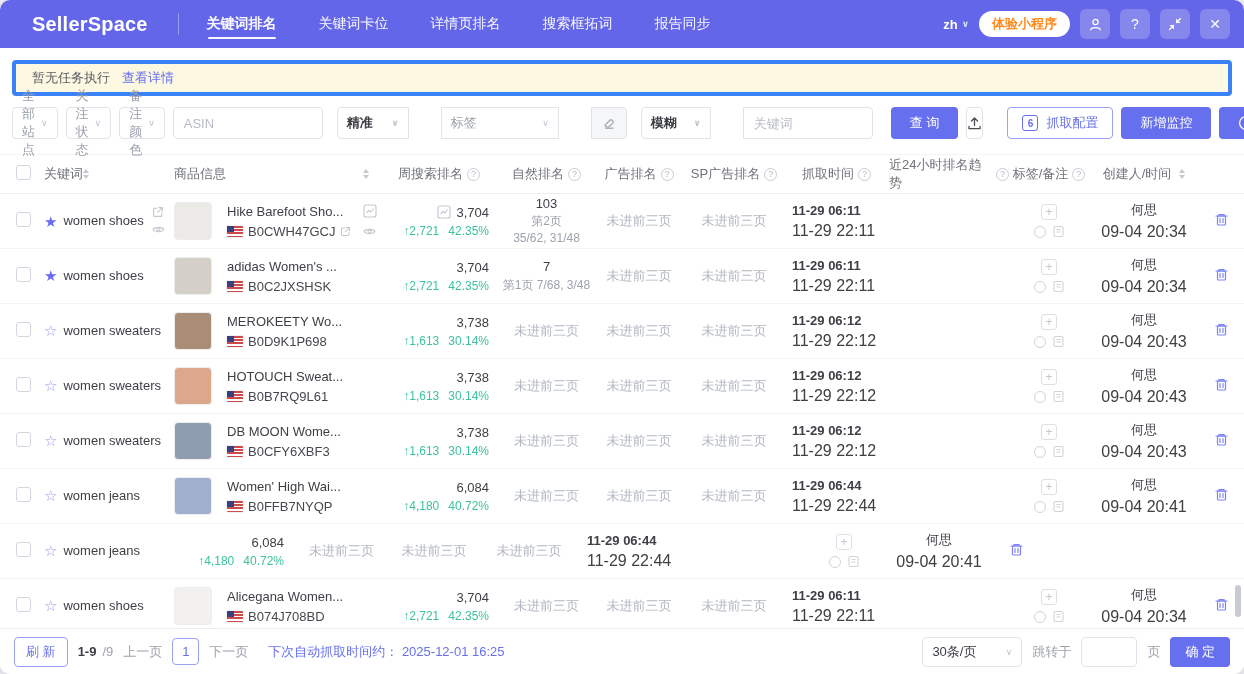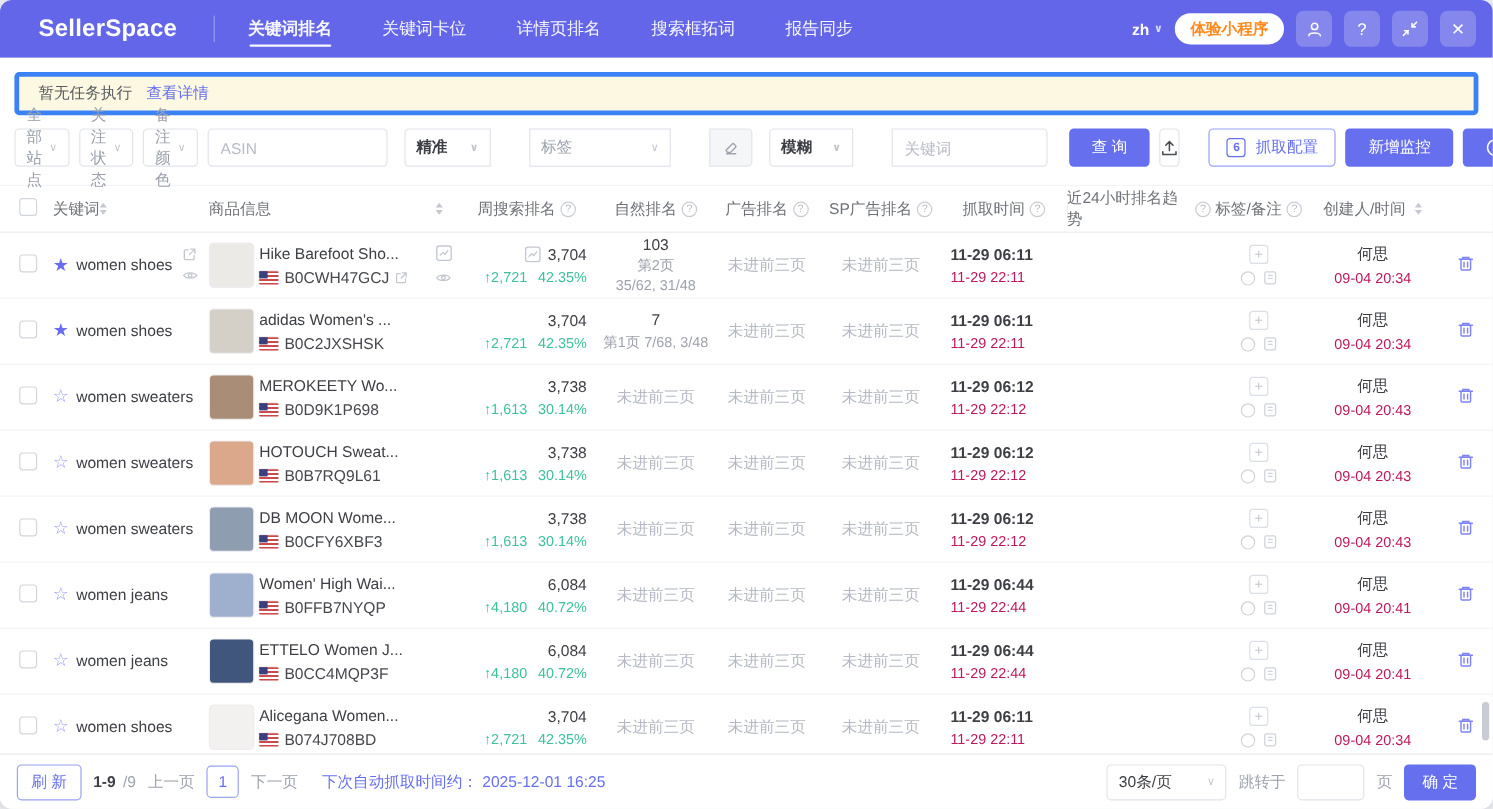--- a/index.html
+++ b/index.html
@@ -71,39 +71,39 @@
   .info{display:inline-flex;width:13px;height:13px;border:1px solid #c9ccd4;border-radius:50%;color:#b6bac2;font-size:9px;align-items:center;justify-content:center;margin-left:4px;flex:none;}
   .tbody{height:434px;overflow:hidden;}
   .trow{display:flex;align-items:center;height:55px;border-bottom:1px solid #f4f4f7;font-size:13px;color:#3d3f45;}
   .cb{width:15px;height:15px;border:1px solid #d3d6de;border-radius:3px;background:#fff;display:inline-block;cursor:pointer;}
   .c-key{display:flex;align-items:center;gap:6px;}
   .star{font-size:15px;line-height:1;cursor:pointer;}
   .star.filled::before{content:"★";color:#6a6df0;}
   .star.outline::before{content:"☆";color:#9a9cf5;}
   .kw{line-height:1.35;}
   .kw-icons{display:flex;flex-direction:column;gap:5px;margin-left:2px;}
-  .trow .c-prod{display:flex;align-items:center;gap:4px;}
+  .trow .c-prod{display:flex;align-items:center;gap:15px;}
   .thumb{width:38px;height:38px;border-radius:4px;flex:none;border:1px solid #ededef;}
   .pinfo{min-width:0;display:flex;flex-direction:column;gap:5px;}
   .ptitle{white-space:nowrap;overflow:hidden;cursor:pointer;}
   .pasin{display:flex;align-items:center;gap:5px;color:#46484e;}
   .flag{width:16px;height:11px;flex:none;position:relative;border-radius:1px;background:repeating-linear-gradient(180deg,#cc4a4a 0 1.6px,#fff 1.6px 3.2px);box-shadow:0 0 0 .5px #e3e3e6;}
   .flag::after{content:"";position:absolute;left:0;top:0;width:7px;height:6px;background:#3a3f7d;}
   .prod-icons{display:flex;flex-direction:column;gap:7px;margin-left:auto;padding-right:2px;}
   .trow .c-week{text-align:right;padding-right:10px;}
   .wk1{display:flex;justify-content:flex-end;align-items:center;gap:5px;}
   .wk2{color:#3cc29e;font-size:12px;margin-top:4px;display:flex;justify-content:flex-end;gap:9px;}
   .trow .c-org{text-align:center;line-height:1.25;}
   .org-rank{font-size:13px;}
   .org-sub{font-size:12px;color:#9da2ac;margin-top:2px;}
   .na{color:#b3b8c2;}
   .trow .c-ad,.trow .c-sp,.trow .c-trend{text-align:center;}
   .trow .c-time{padding-left:8px;}
   .t1{font-weight:600;}
-  .t2{color:#be185d;font-size:12px;margin-top:4px;}
+  .t2{color:#404040;font-size:16px;margin-top:4px;}
   .trow .c-tag{display:flex;flex-direction:column;align-items:center;gap:5px;}
   .plusbox{width:16px;height:16px;border:1px solid #dcdfe5;border-radius:3px;color:#c3c7cf;font-size:12px;line-height:14px;text-align:center;cursor:pointer;}
   .tagrow{display:flex;align-items:center;gap:6px;}
   .circ{width:12px;height:12px;border:1px solid #d0d3da;border-radius:50%;display:inline-block;cursor:pointer;}
   .trow .c-creator{text-align:center;}
   .trow .c-act{text-align:center;cursor:pointer;}
   .ic{display:inline-flex;align-items:center;cursor:pointer;}
 
   
   .pager{height:46px;border-top:1px solid #ececf2;display:flex;align-items:center;gap:10px;padding:0 14px;font-size:13px;color:#9da2ac;background:#fff;}
@@ -746,32 +746,20 @@
     </div>
   </div>
 
   <div class="trow">
     <div class="col c-check"><span class="cb"></span></div>
     <div class="col c-key">
       <span class="star outline"></span>
       <span class="kw">women jeans</span>
 
     </div>
-    <div class="col c-prod">
-      <span class="thumb" style="background-color: rgb(65, 86, 124);"></span>
-      <span class="pinfo">
-        <span class="ptitle">ETTELO Women J...</span>
-        <span class="pasin">
-          <span class="flag"></span>
-          <span>B0CC4MQP3F</span>
-
-        </span>
-      </span>
-
-    </div>
     <div class="col c-week">
       <div class="wk1">
 
         <span>6,084</span>
       </div>
       <div class="wk2">
         <span>↑4,180</span>
         <span>40.72%</span>
       </div>
     </div>

